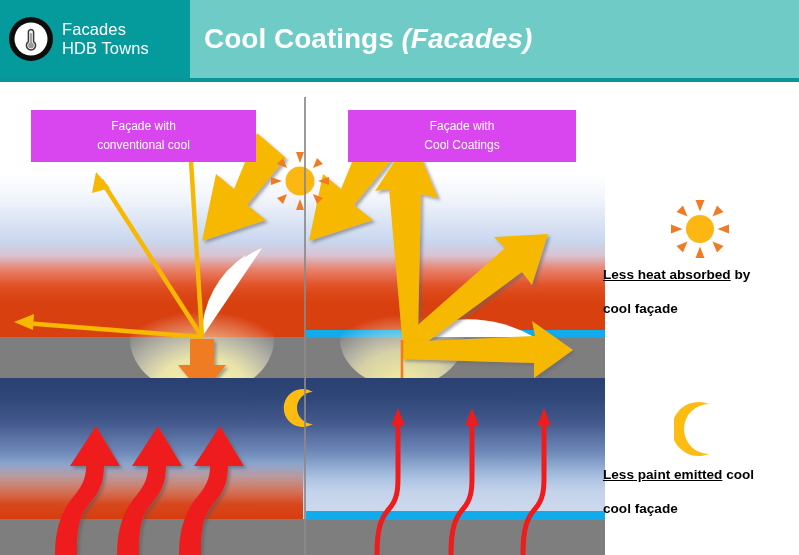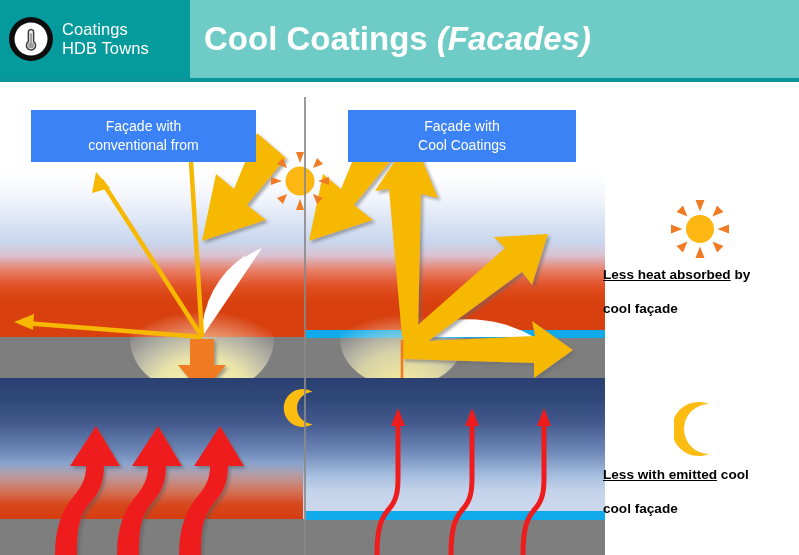--- a/index.html
+++ b/index.html
@@ -25,21 +25,21 @@
   .brand-text{
     color:#ffffff;font-size:16.5px;line-height:19px;font-weight:400;
     letter-spacing:.1px;
   }
   .brand-text .l2{display:block;}
   .header-title-bar{
     position:absolute;left:190px;top:0;width:609px;height:78px;
     background:#6ecbc6;display:flex;align-items:center;
   }
   .header-title{
-    margin-left:14px;color:#ffffff;font-size:33px;line-height:30px;white-space:nowrap;
+    margin-left:14px;color:#ffffff;font-size:28px;line-height:30px;white-space:nowrap;
   }
   .header-title .t-main{font-weight:bold;}
   .header-title .t-sub{font-style:italic;font-weight:bold;}
   .header-underline{
     position:absolute;left:0;top:78px;width:799px;height:4px;background:#0b9598;
   }
 
   
   .scene{
     position:absolute;left:0;top:97px;width:605px;height:458px;overflow:hidden;
@@ -99,23 +99,23 @@
   }
   
   .coolstrip{position:absolute;background:#11aaeb;}
 
   .divider{
     position:absolute;left:304px;top:0;width:1.5px;height:458px;background:#8a8a8a;opacity:.85;
   }
 
   
   .lbl-box{
-    position:absolute;background:#3b82f6;color:#ffffff;
+    position:absolute;background:#d946ef;color:#ffffff;
     display:flex;align-items:center;justify-content:center;text-align:center;
-    font-size:14px;line-height:19px;
+    font-size:12px;line-height:19px;
   }
   #label-conventional{left:31px;top:110px;width:225px;height:52px;}
   #label-coolcoatings{left:348px;top:110px;width:228px;height:52px;}
   .lbl-box span{display:block;}
 
   
   .legend-item{position:absolute;width:194px;}
   #legend-absorbed{left:603px;top:198px;}
   #legend-emitted{left:603px;top:398px;}
   .legend-icon{height:62px;display:flex;align-items:center;justify-content:center;}
@@ -141,21 +141,21 @@
         <svg width="34" height="34" viewBox="0 0 34 34" aria-hidden="true">
           <circle cx="17" cy="17" r="16.5" fill="#ffffff"></circle>
           <g fill="none" stroke="#3a3a3a" stroke-width="1.5">
             <path d="M17 7.5 a2.6 2.6 0 0 1 2.6 2.6 v9.6 a4.6 4.6 0 1 1 -5.2 0 v-9.6 A2.6 2.6 0 0 1 17 7.5 z" fill="#f2f2f2"></path>
           </g>
           <circle cx="17" cy="23.4" r="2.9" fill="#9a9a9a"></circle>
           <rect x="16.1" y="11" width="1.8" height="10.5" rx=".9" fill="#9a9a9a"></rect>
         </svg>
       </div>
       <div class="brand-text">
-        <span>Coatings</span>
+        <span>Facades</span>
         <span class="l2">HDB Towns</span>
       </div>
     </div>
 
     <div class="header-title-bar">
       <div class="header-title">
         <span class="t-main">Cool Coatings </span><span class="t-sub">(Facades)</span>
       </div>
     </div>
   </div>
@@ -298,21 +298,21 @@
         </g>
       </svg>
     </div>
 
     <div class="divider"></div>
   </div>
 
   <div class="lbl-box" id="label-conventional">
     <div>
       <span>Façade with</span>
-      <span>conventional from</span>
+      <span>conventional cool</span>
     </div>
   </div>
 
   <div class="lbl-box" id="label-coolcoatings">
     <div>
       <span>Façade with</span>
       <span>Cool Coatings</span>
     </div>
   </div>
 
@@ -338,18 +338,18 @@
     </div>
   </div>
 
   <div class="legend-item" id="legend-emitted">
     <div class="legend-icon">
       <svg width="52" height="58" viewBox="-26 -29 52 58" aria-hidden="true">
         <path d="M9,-25 A27,27 0 1 0 9,25 A22,22 0 1 1 9,-25 Z" fill="#fcbc12"></path>
       </svg>
     </div>
     <div class="legend-text">
-      <span class="u">Less with emitted</span><span class="n"> cool</span>
+      <span class="u">Less paint emitted</span><span class="n"> cool</span>
       <span class="legend-l2">cool façade</span>
     </div>
   </div>
 
 </div>
 
 </body></html>

